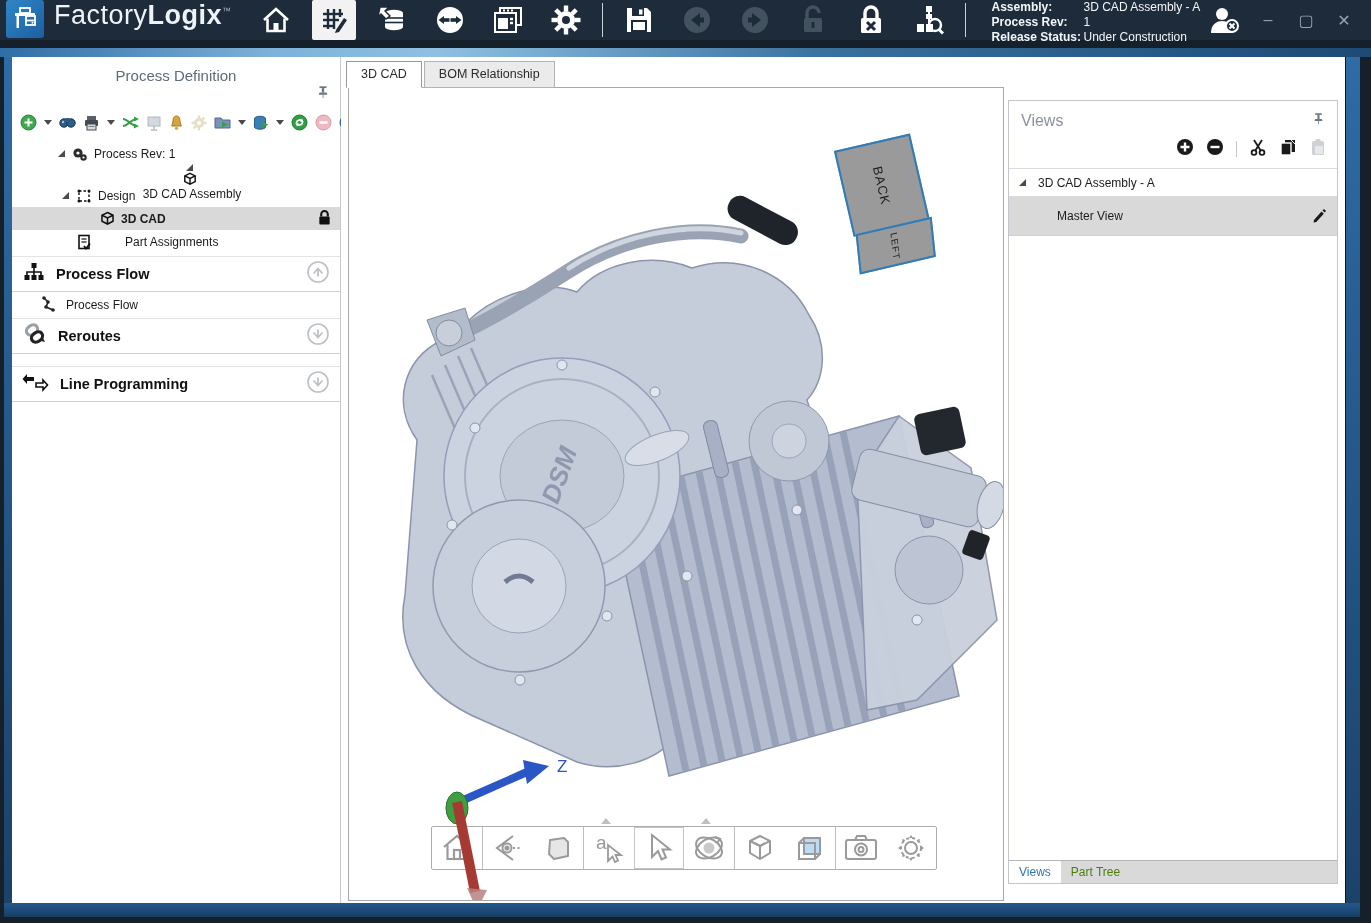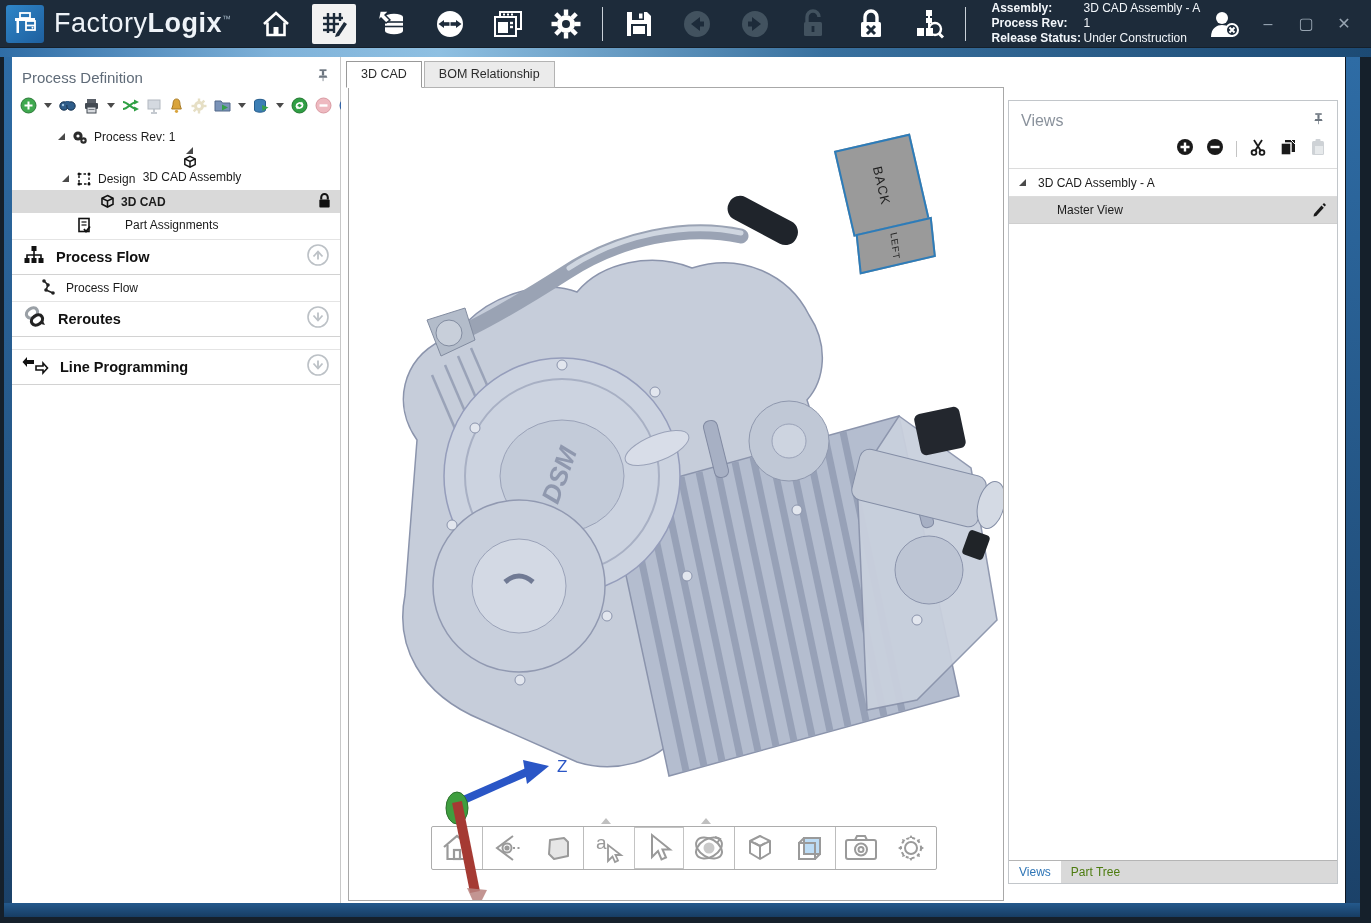--- a/index.html
+++ b/index.html
@@ -1,22 +1,22 @@
 <!DOCTYPE html>
 <html><head>
 <meta charset="utf-8">
 <style>
   * { margin:0; padding:0; box-sizing:border-box; }
   html,body { width:1371px; height:923px; overflow:hidden; background:#15202b;
     font-family:"Liberation Sans", sans-serif; }
   .abs { position:absolute; }
 
   
-  .titlebar { left:0; top:0; width:1371px; height:47px; background:#1d2b3a;
-    display:flex; align-items:center; color:#e9eff5; }
+  .titlebar { left:0; top:0; width:1371px; height:40px; background:#1d2b3a;
+    display:flex; color:#e9eff5; }
   .logo-sq { width:38px; height:38px; margin-left:6px; border-radius:3px;
     background:linear-gradient(135deg,#2f86c8,#1e5f9e); display:flex; align-items:center; justify-content:center; }
   .app-name { font-size:27px; margin-left:10px; letter-spacing:.5px; color:#eef3f8; white-space:nowrap;}
   .app-name .light { font-weight:300; } .app-name .bold { font-weight:700; }
   .app-name sup { font-size:9px; color:#9fb0bf; }
   .tb-icons { display:flex; align-items:center; margin-left:22px; gap:14px; }
   .tb-btn { width:44px; height:40px; display:flex; align-items:center; justify-content:center; border-radius:2px; }
   .tb-btn.active { background:#f2f2f2; }
   .tb-sep { width:1px; height:34px; background:#e8eef4; opacity:.85; }
   .info-block { margin-left:26px; font-size:12px; line-height:15px; color:#f2f6fa; }
@@ -28,21 +28,21 @@
 
   
   .strip { background:linear-gradient(90deg,#2f6da6 0%,#7fb2d9 20%,#8fc0e2 32%,#39719f 60%,#1c4a74 100%); }
   .strip-top   { left:0; top:48px; width:1371px; height:9px; }
   .strip-left  { left:4px; top:57px; width:8px; height:860px; background:linear-gradient(180deg,#2e6ca5,#1b4168); }
   .strip-right { left:1345px; top:57px; width:15px; height:860px; background:linear-gradient(180deg,#2e6ca5,#1b4168); border-left:1px solid #0d1621;}
   .strip-bottom{ left:4px; top:903px; width:1356px; height:14px; background:linear-gradient(180deg,#24598c,#173d63); }
 
   
   .left-panel { left:12px; top:57px; width:329px; height:846px; background:#fff; border-right:1px solid #c9c9c9; }
-  .panel-title-row { display:flex; align-items:center; padding:10px 10px 4px 10px; }
+  .panel-title-row { display:flex; align-items:center; padding:10px 10px 4px 10px;flex-direction:column; }
   .panel-title { font-size:15px; color:#5f6b78; }
   .lp-toolbar { display:flex; align-items:center; gap:7px; padding:6px 8px 8px 8px; }
   .mini { width:17px; height:17px; display:inline-flex; align-items:center; justify-content:center; }
   .caret-down { width:0; height:0; border-left:4px solid transparent; border-right:4px solid transparent; border-top:5px solid #4a4a4a; }
   .section-header { height:36px; display:flex; align-items:center; padding:0 10px;
     border-bottom:1px solid #d2d2d2; border-top:1px solid #e4e4e4; }
   .section-header .lbl { font-size:14.5px; font-weight:700; color:#111; margin-left:10px; }
   .collapse-btn { margin-left:auto; }
   .tree { padding:4px 0 4px 0; }
   .trow { height:21px; display:flex; align-items:center; font-size:12px; color:#1b1b1b; position:relative; }
@@ -83,21 +83,21 @@
   
   .views-panel { position:absolute; left:667px; top:43px; width:330px; height:784px;
     border:1px solid #c2c6ca; background:#fff; }
   .vp-title-row { display:flex; align-items:center; padding:10px 12px 2px 12px; }
   .vp-title { font-size:16px; color:#8a929c; }
   .vp-toolbar { display:flex; align-items:center; justify-content:flex-end; gap:12px; padding:6px 10px 8px 10px; }
   .vp-sep { width:1px; height:16px; background:#c4c4c4; }
   .vp-root-row { height:29px; display:flex; align-items:center; font-size:12px; color:#1b1b1b;
     border-top:1px solid #dcdcdc; border-bottom:1px solid #dcdcdc; padding-left:10px; }
   .vp-root-row .exp { width:0; height:0; border-bottom:7px solid #4a4a4a; border-left:7px solid transparent; margin-right:12px; }
-  .vp-child-row { height:27px; background:#d9d9d9; display:flex; align-items:center; font-size:12px;
+  .vp-child-row { height:39px; background:#d9d9d9; display:flex; align-items:center; font-size:12px;
     color:#1b1b1b; padding-left:48px; border-bottom:1px solid #cfcfcf; }
   .vp-child-row .pencil { margin-left:auto; margin-right:10px; }
   .vp-tabs { position:absolute; left:0; bottom:0; width:328px; height:23px; background:#d9d9d9;
     border-top:1px solid #b5b5b5; display:flex; align-items:stretch; font-size:12px; }
   .vp-tab { padding:3px 10px; display:flex; align-items:center; color:#4d7c0f; }
   .vp-tab.active { background:#fff; color:#2e75b6; }
 </style>
 </head>
 <body>
 

